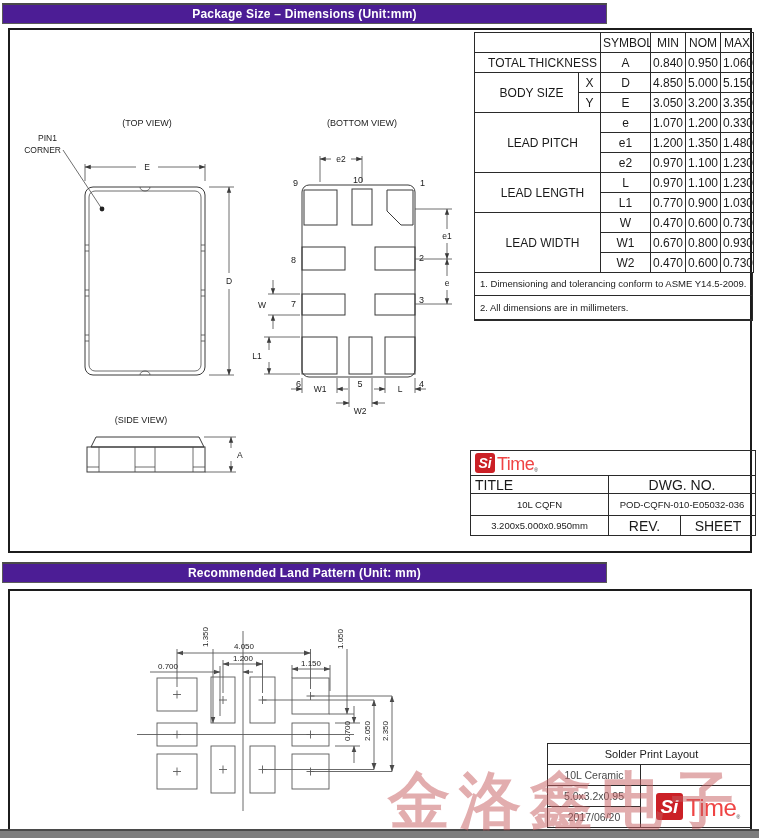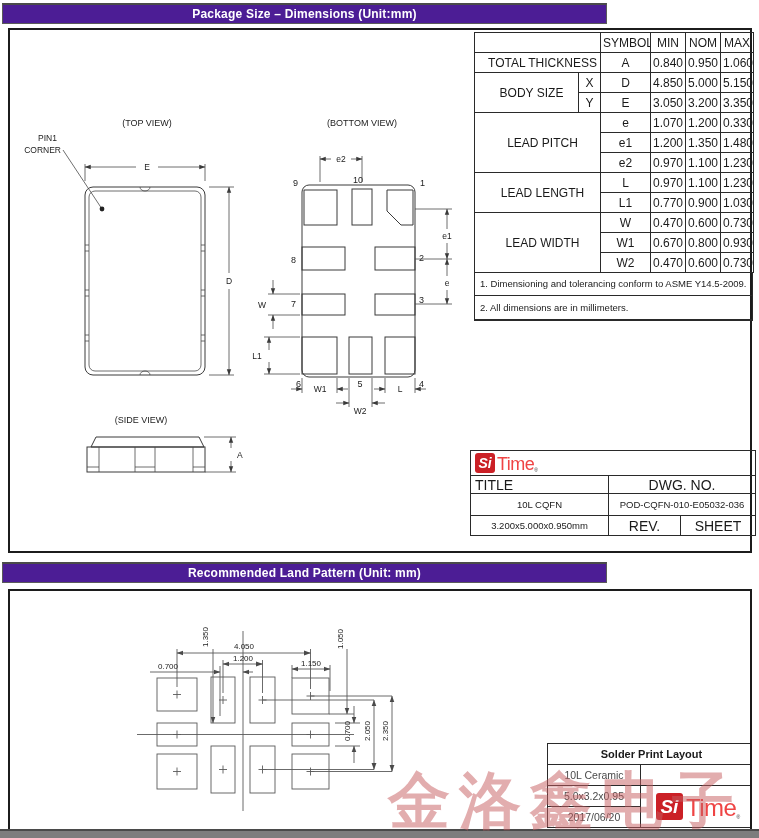--- a/index.html
+++ b/index.html
@@ -55,21 +55,21 @@
   .logo .reg { color:#323234; font-size:5px; vertical-align:top; }
   .logo-tb .si { width:20px; height:20px; font-size:14px; }
   .logo-tb .time { font-size:18px; margin-left:2px; }
   .logo-ft .si { width:27px; height:27px; font-size:19px; }
   .logo-ft .time { font-size:24px; margin-left:3px; }
 
   
   .solder { position:absolute; left:537px; top:152px; width:208px; table-layout:fixed; z-index:3; }
   .solder td { border:1px solid #2a2a2a; font-size:10.5px; color:#4a4a4a; text-align:center;
                height:21px; white-space:nowrap; overflow:hidden; }
-  .solder .shead { font-weight:bold; color:#1a1a1a; font-size:11px; }
+  .solder .shead { font-weight:normal; color:#1a1a1a; font-size:11px; }
 
   .watermark { position:absolute; left:378px; top:168px; z-index:5; pointer-events:none;
                font-size:62px; font-weight:bold; color:#c75d60; opacity:.5;
                letter-spacing:9px; white-space:nowrap; }
 </style>
 </head>
 <body>
 
 <div class="page">
 

